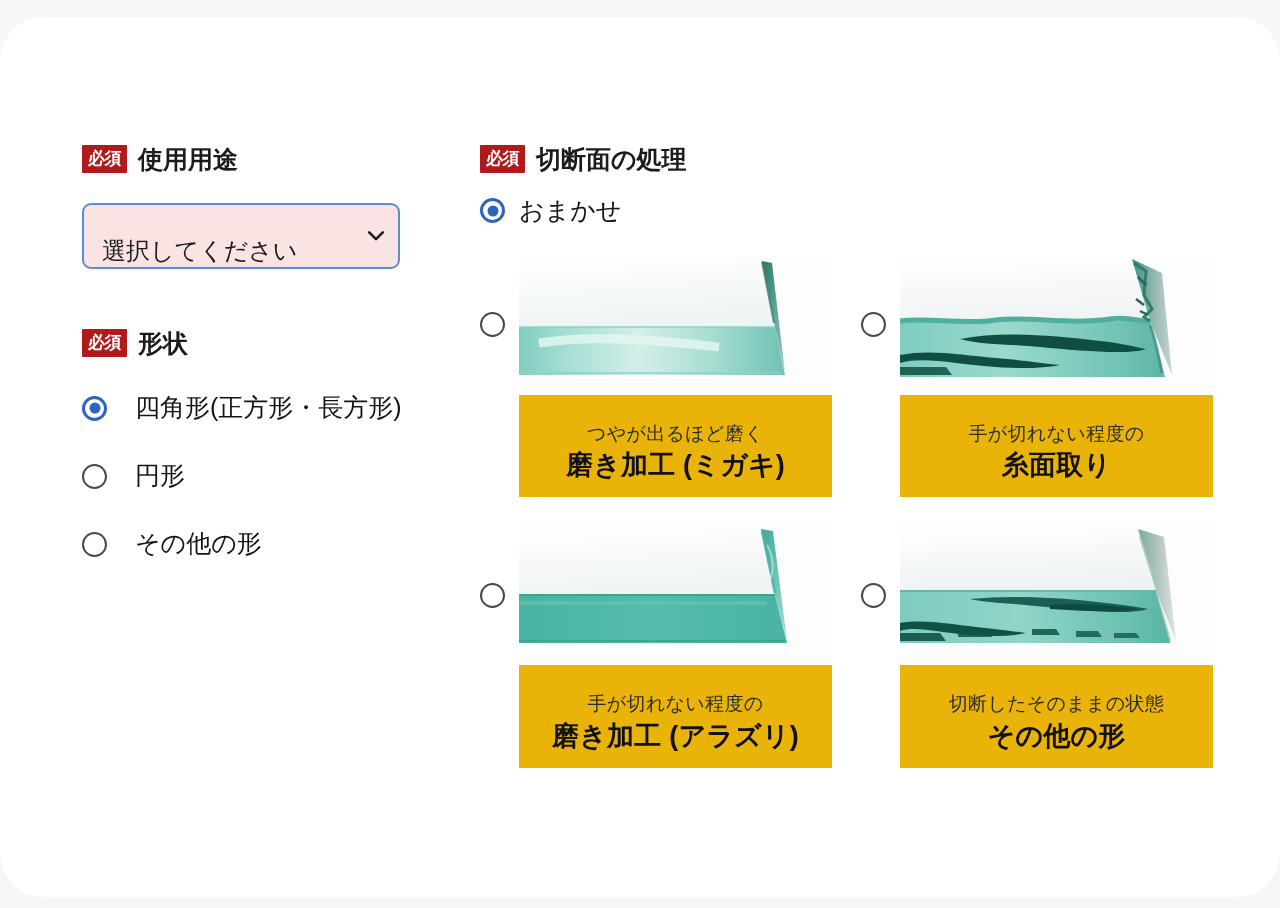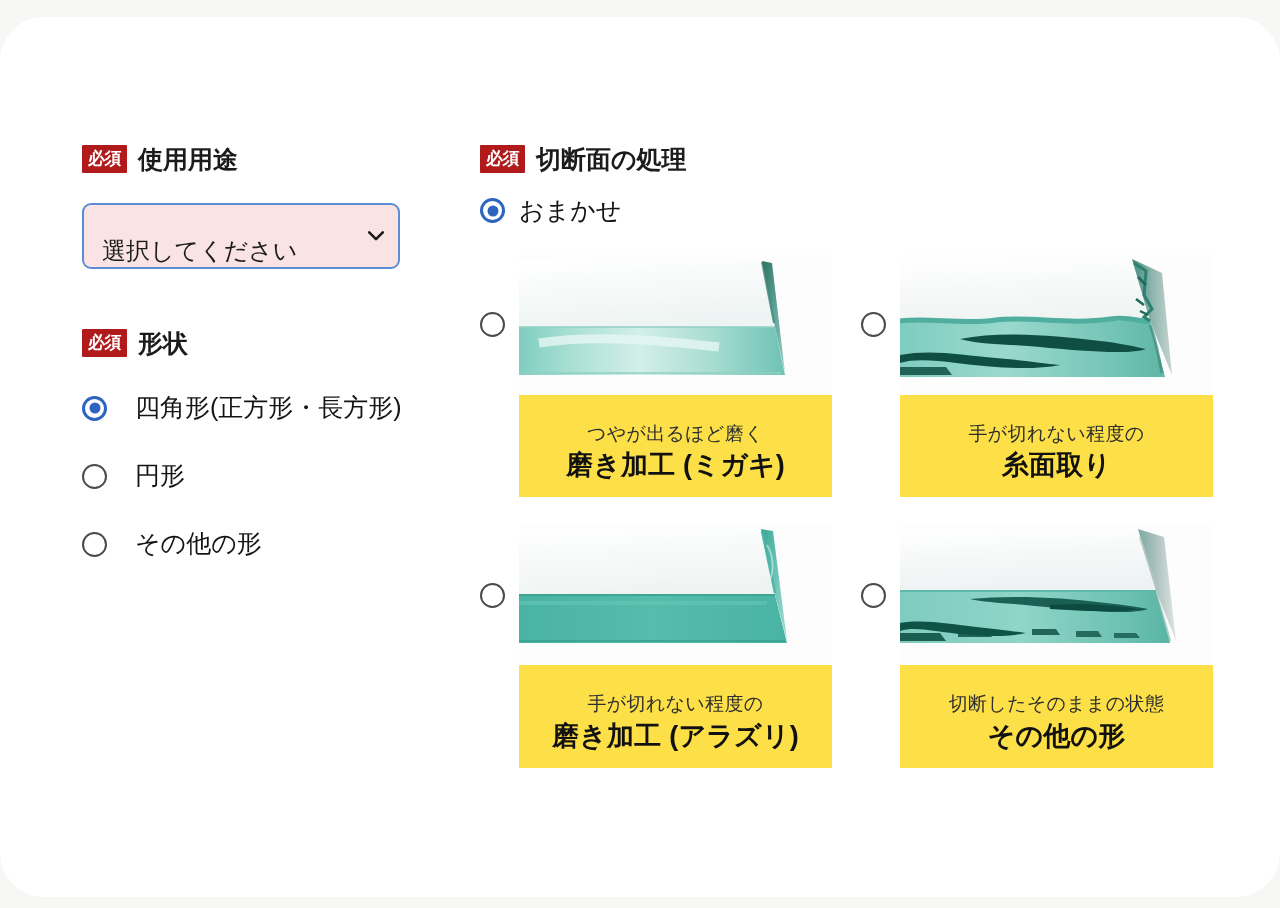--- a/index.html
+++ b/index.html
@@ -180,21 +180,21 @@
     width: 313px;
     height: 140px;
     position: relative;
     overflow: hidden;
     background: #fbfbfb;
   }
   .opt-img svg { display: block; width: 100%; height: 100%; }
 
   .opt-caption {
     width: 313px;
-    background: #fde047;
+    background: #eab308;
     padding: 28px 6px 16px 6px;
     text-align: center;
   }
   .cap-sub {
     font-size: 19px;
     color: #2e2e2e;
     line-height: 1.2;
     margin-bottom: 5px;
     letter-spacing: 0.3px;
   }

